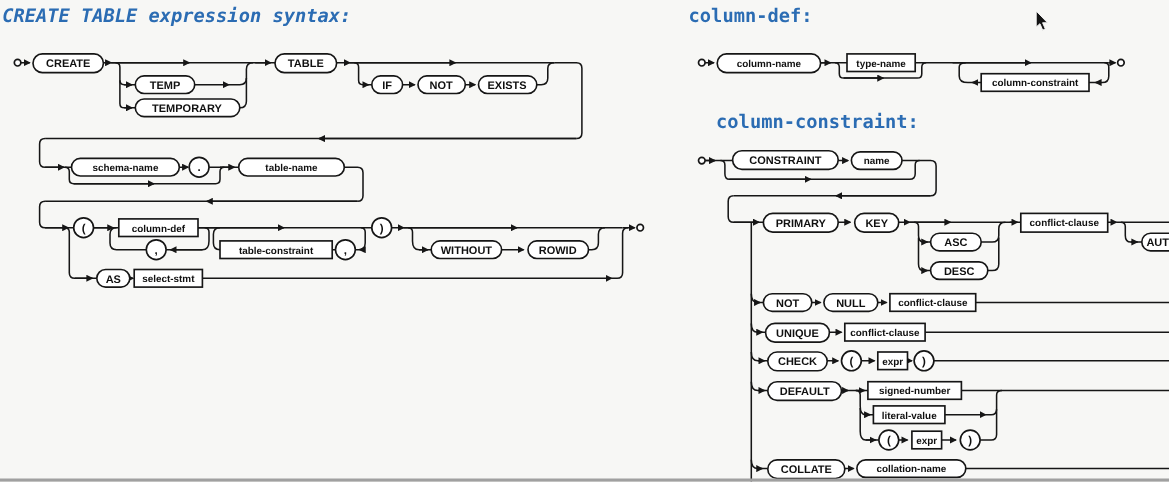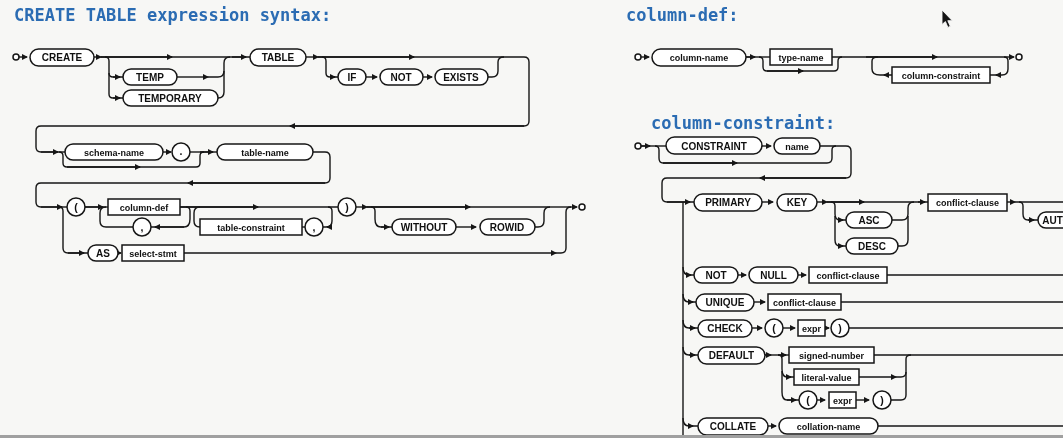--- a/index.html
+++ b/index.html
@@ -13,23 +13,23 @@
   svg .dot{fill:#ffffff;stroke:#161616;stroke-width:1.5;}
   svg text{font-family:"Liberation Sans",sans-serif;font-weight:bold;fill:#101010;text-anchor:middle;}
   svg text.kw{font-size:10px;}
   svg text.nm{font-size:9px;}
   svg text.pc{font-size:10.5px;}
   #bottom-strip{position:absolute;left:0;bottom:0;width:1063px;height:3px;background:#a0a0a0;}
 </style>
 </head>
 <body>
 
-<div class="title" style="left:14px;top:5px;">CREATE TABLE expression syntax:</div>
+<div class="title" style="left:2px;top:5px;font-style:italic;">CREATE TABLE expression syntax:</div>
 <div class="title" style="left:626px;top:5px;">column-def:</div>
-<div class="title" style="left:651px;top:101px;margin-top:12px;">column-constraint:</div>
+<div class="title" style="left:651px;top:101px;">column-constraint:</div>
 
 <svg style="left:0;top:40px;" width="600" height="228" viewBox="0 40 600 228">
   <defs>
     <marker id="a1" viewBox="0 0 10 10" refX="8.5" refY="5" markerWidth="4.6" markerHeight="4.6" orient="auto">
       <path d="M0,0 L10,5 L0,10 z" fill="#161616"></path>
     </marker>
   </defs>
   <g>
     <path class="ln" d="M19,57 H27" marker-end="url(#a1)"></path>
     <path class="ln" d="M94,57 H101" marker-end="url(#a1)"></path>

